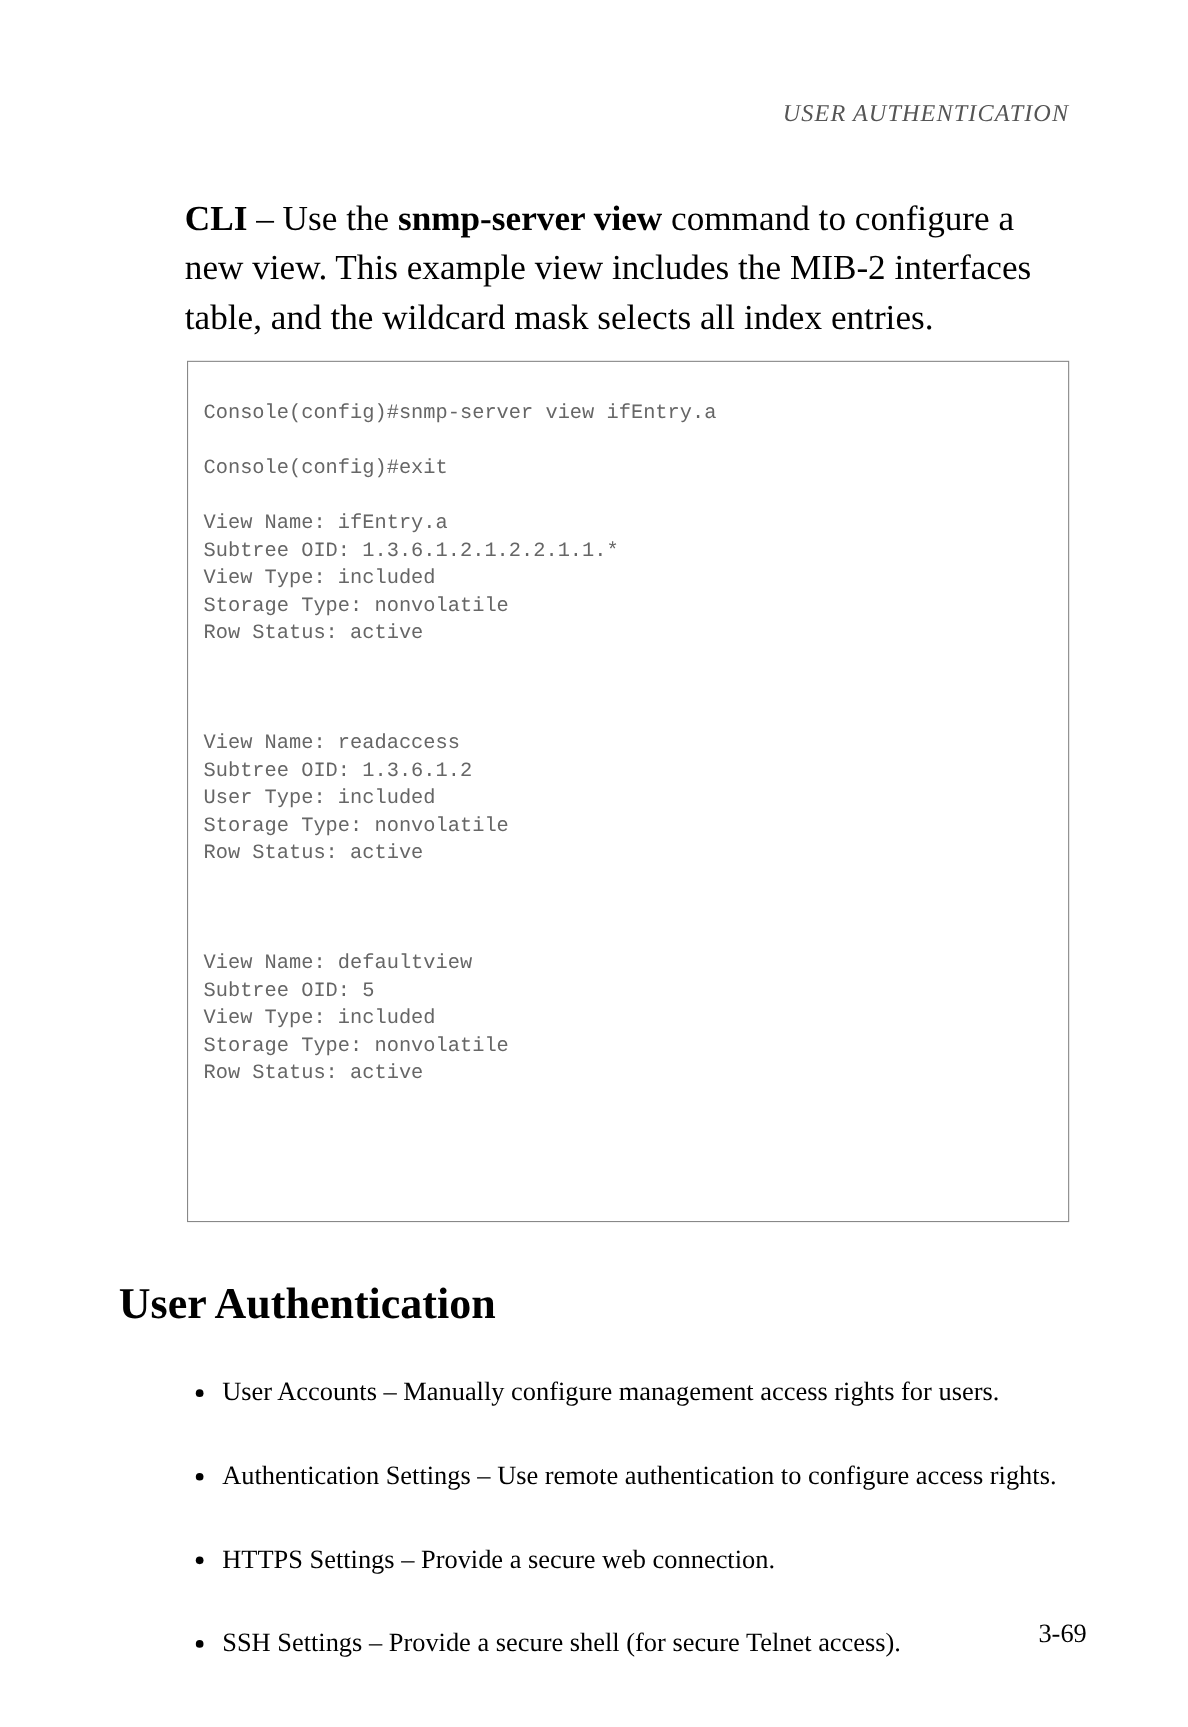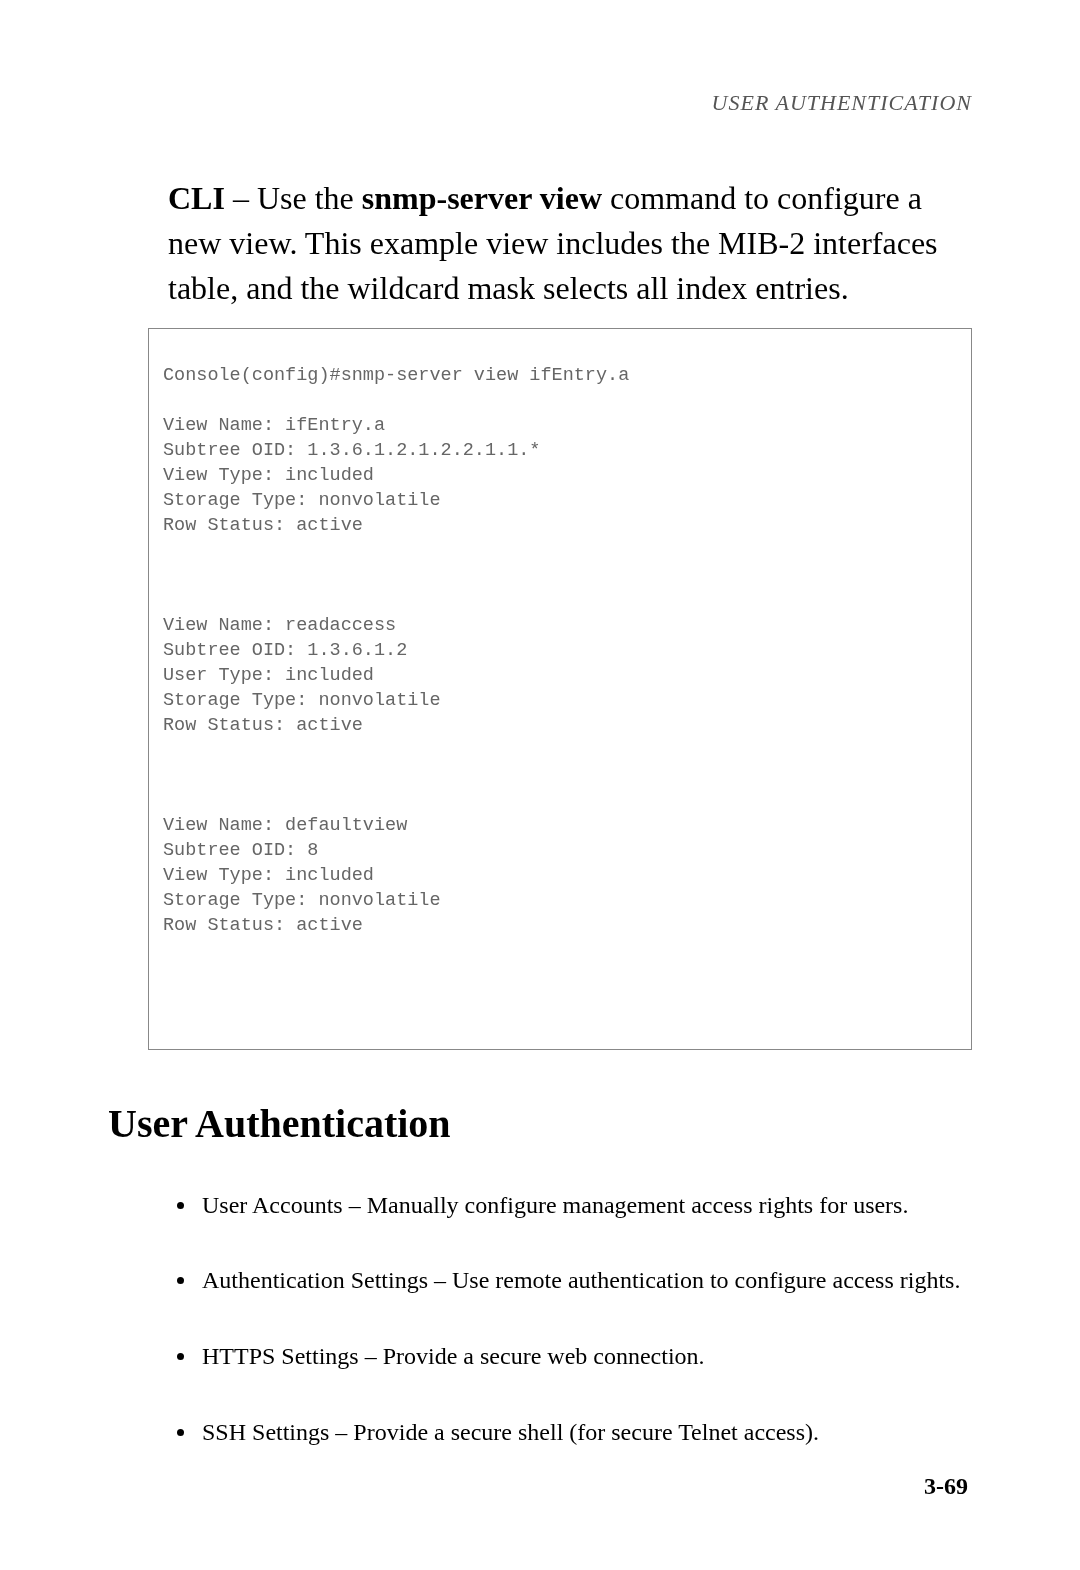--- a/index.html
+++ b/index.html
@@ -33,24 +33,24 @@
       font-size: 32px;
       line-height: 1.4;
       margin-left: 60px;
       margin-bottom: 18px;
     }
     .bold {
       font-weight: bold;
     }
     .code-box {
       border: 1px solid #888;
-      margin-left: 40px;
+      margin-left: 62px;
       margin-top: 12px;
       margin-bottom: 50px;
-      padding: 10px 14px 10px 14px;
+      padding: 10px 14px 22px 14px;
       font-family: 'Courier New', Courier, monospace;
       font-size: 18.5px;
       line-height: 1.35;
       color: #666;
       position: relative;
       white-space: pre;
     }
     .code-line {
       display: flex;
       justify-content: space-between;
@@ -72,53 +72,53 @@
       line-height: 1.45;
     }
     ul.bullets li {
       margin-bottom: 6px;
       padding-left: 4px;
       margin-top: 41px;
     }
     .page-number {
       position: absolute;
       bottom: 70px;
-      right: 112px;
+      right: 92px;
       font-size: 24px;
       font-family: Garamond, Georgia, serif;
-      font-weight: bold;
     }
   </style>
 </head>
 <body>
 
 <div class="page">
 
   <div class="running-head">USER AUTHENTICATION</div>
 
   <div class="body-text">
     <span class="bold">CLI</span><span> – Use the </span><span class="bold">snmp-server view</span><span> command to configure a new view. This example view includes the MIB-2 interfaces table, and the wildcard mask selects all index entries.</span>
   </div>
 
   <div class="code-box">
 <div class="code-line"><span>Console(config)#snmp-server view ifEntry.a</span></div>
+<div>Console(config)#exit</div>
 <div>View Name: ifEntry.a
 Subtree OID: 1.3.6.1.2.1.2.2.1.1.*
 View Type: included
 Storage Type: nonvolatile
 Row Status: active</div>
 <div>&nbsp;</div>
 <div>View Name: readaccess
 Subtree OID: 1.3.6.1.2
 User Type: included
 Storage Type: nonvolatile
 Row Status: active</div>
 <div>&nbsp;</div>
 <div>View Name: defaultview
-Subtree OID: 8
+Subtree OID: 5
 View Type: included
 Storage Type: nonvolatile
 Row Status: active</div>
 <div>&nbsp;</div>
   </div>
 
   <h1 class="section-heading">User Authentication</h1>
 
 
   <ul class="bullets">

